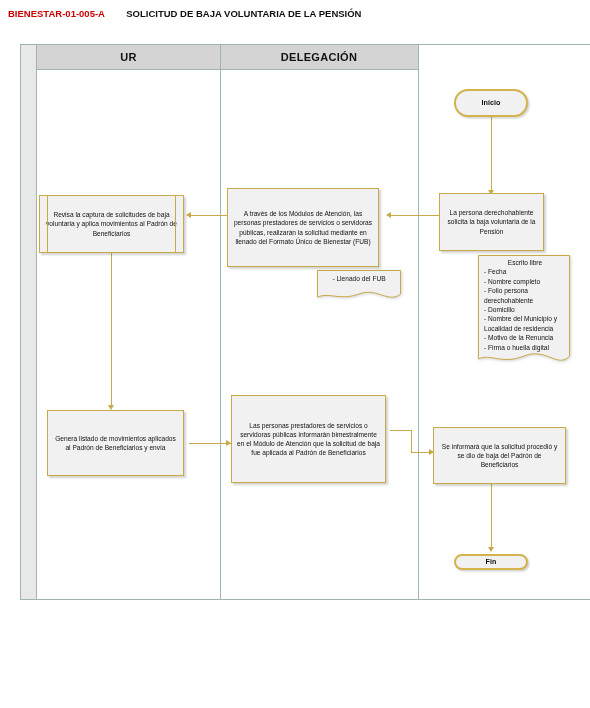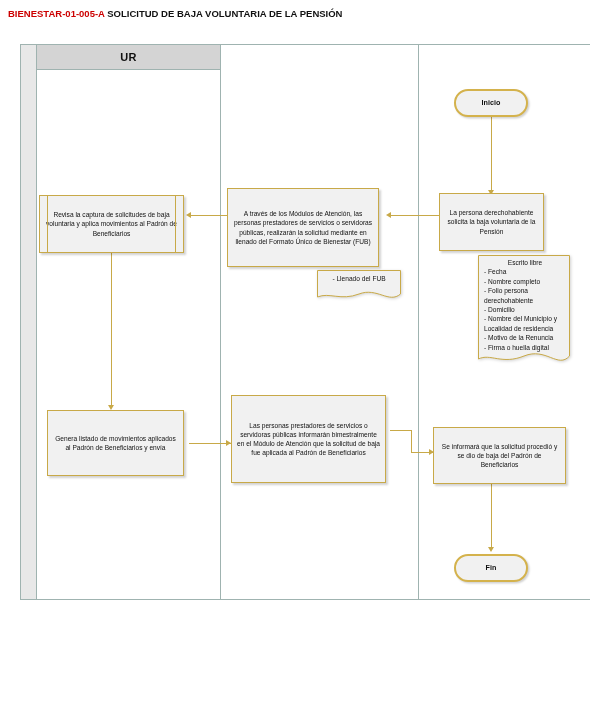--- a/index.html
+++ b/index.html
@@ -36,21 +36,21 @@
     white-space: nowrap;
   }
   .title-line2 {
     font-size: 9.5px;
     font-weight: bold;
     line-height: 14px;
     margin-top: 3px;
     white-space: nowrap;
   }
   .code-red { color: #cc0000; text-align: center; }
-  .code-black { color: #111111; }
+  .code-black { color: #111111; margin-left: 19px; }
 
   
   #lane-table {
     position: absolute;
     left: 20px;
     top: 44px;
     width: 574px;
     height: 556px;
     box-sizing: border-box;
     border: 1px solid #9fb3b0;
@@ -198,20 +198,23 @@
       <span class="code-black">SOLICITUD DE BAJA VOLUNTARIA DE LA PENSIÓN</span>
     </div>
   </div>
 
   <div id="lane-table">
 
     <div class="lane-leftstrip"></div>
 
     <div class="lane-header" style="left:16px; width:183px;">
       <span>UR</span>
+    </div>
+    <div class="lane-header" style="left:199px; width:198px;">
+      <span>DELEGACIÓN</span>
     </div>
 
     <div class="lane-col-divider" style="left:199px;"></div>
     <div class="lane-col-divider" style="left:397px;"></div>
   </div>
 
   <div class="conn v" style="left:491px; top:117px; height:76px;"></div>
   <div class="arrow down" style="left:487.5px; top:190px;"></div>
 
   <div class="conn h" style="left:389px; top:215px; width:50px;"></div>
@@ -280,17 +283,17 @@
   </div>
 
   <div class="shape" style="left:231px; top:395px; width:155px; height:88px;">
     <span>Las personas prestadores de servicios o servidoras públicas informarán bimestralmente en el Módulo de Atención que la solicitud de baja fue aplicada al Padrón de Beneficiarios</span>
   </div>
 
   <div class="shape" style="left:433px; top:427px; width:133px; height:57px;">
     <span>Se informará que la solicitud procedió y se dio de baja del Padrón de Beneficiarios</span>
   </div>
 
-  <div class="shape terminator" style="left:454px; top:554px; width:74px; height:28px;">
+  <div class="shape terminator" style="left:454px; top:554px; width:74px; height:16px;">
     <span>Fin</span>
   </div>
 
 </div>
 
 </body></html>

